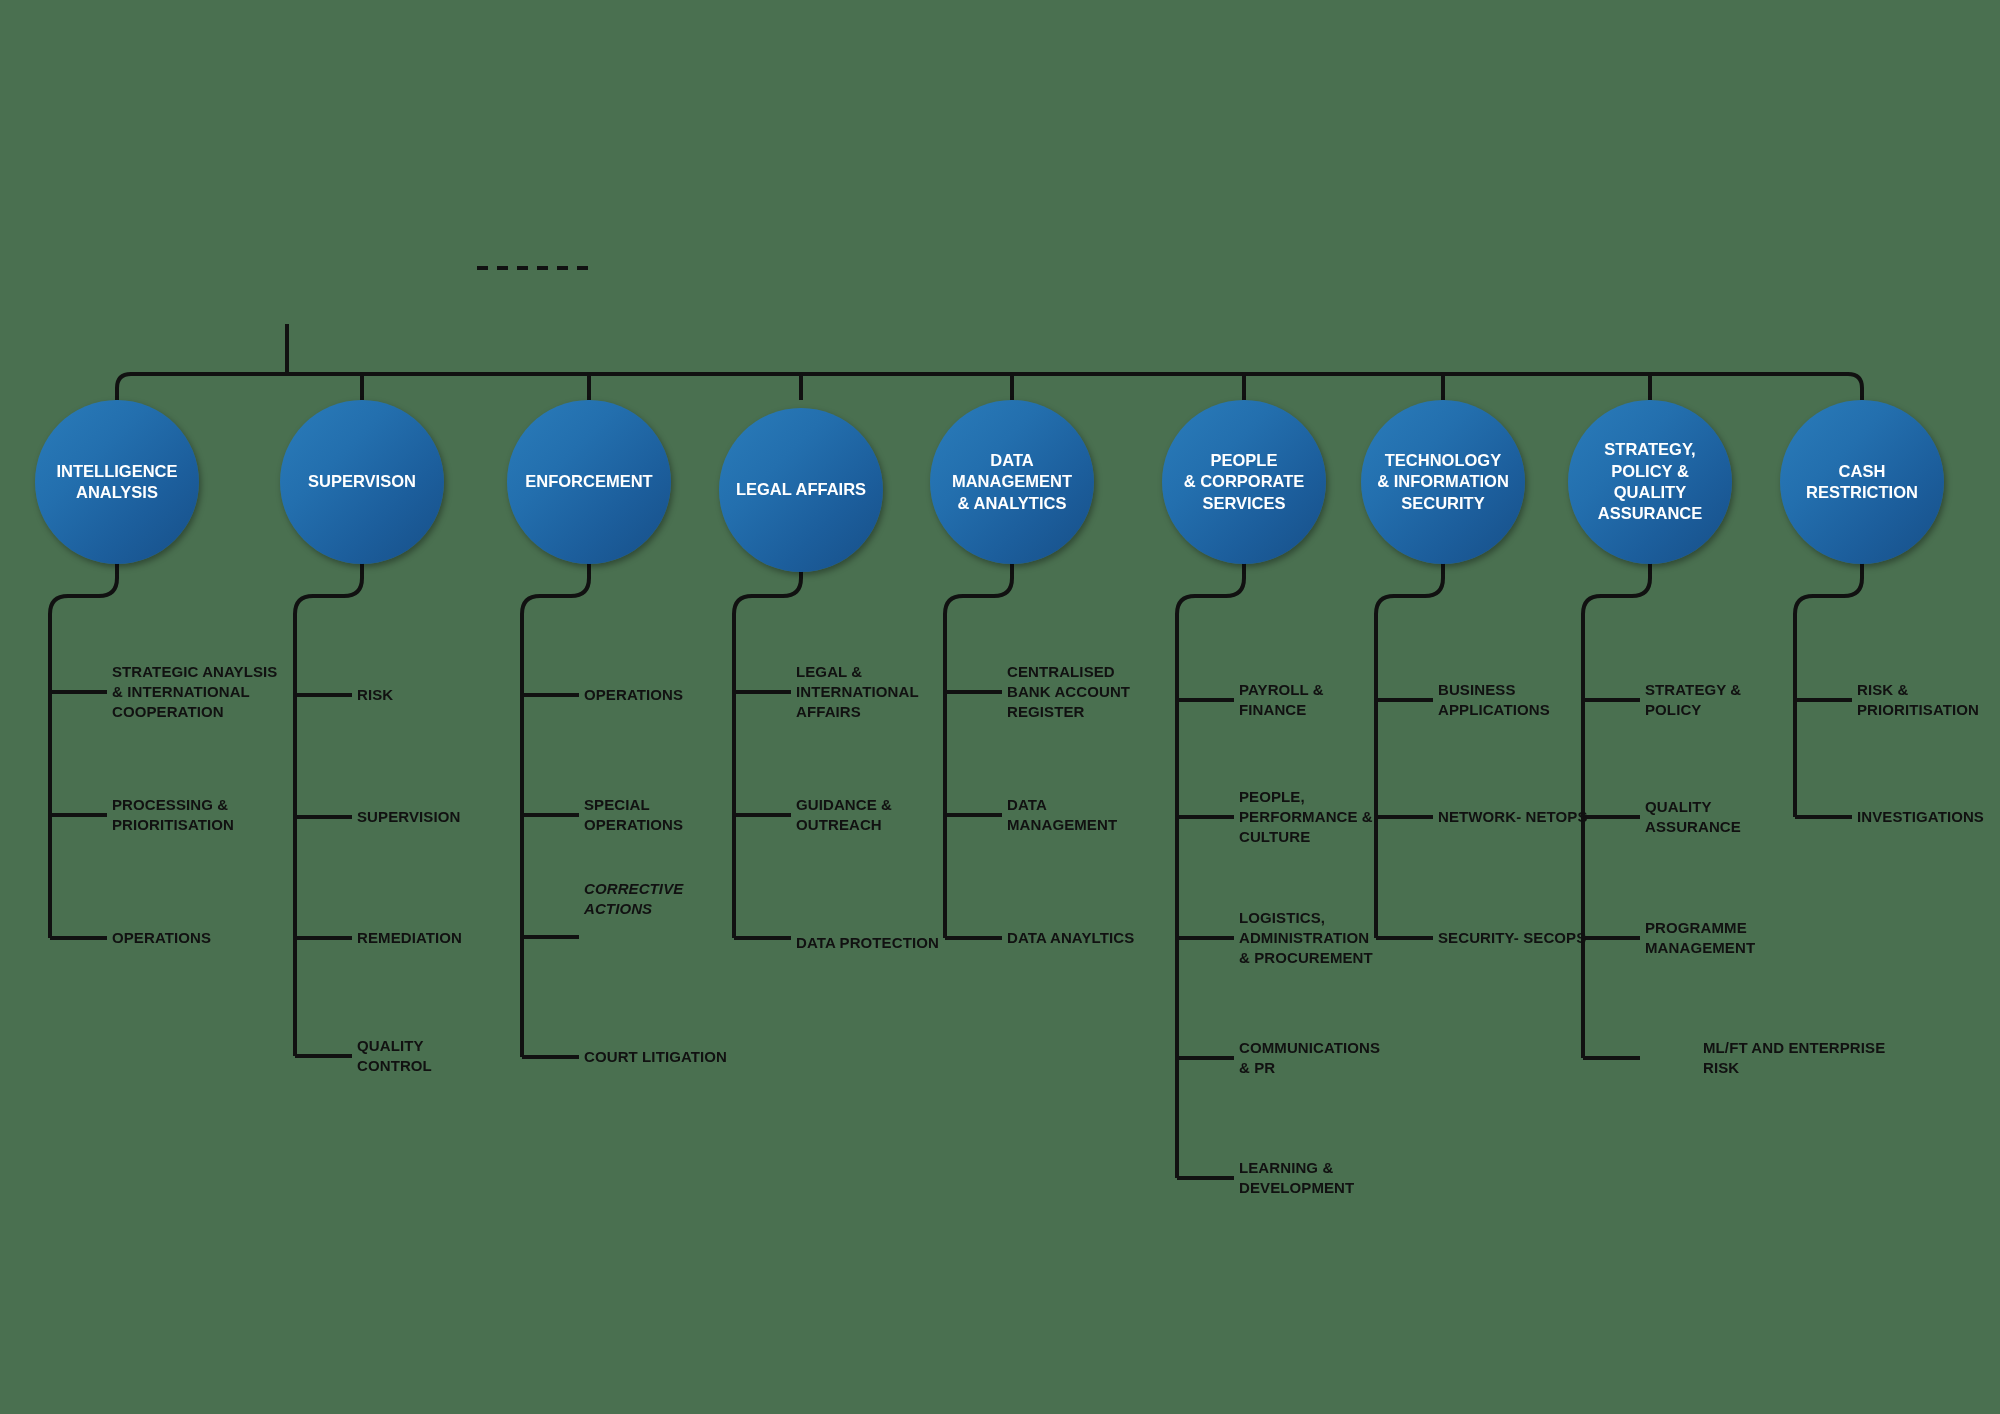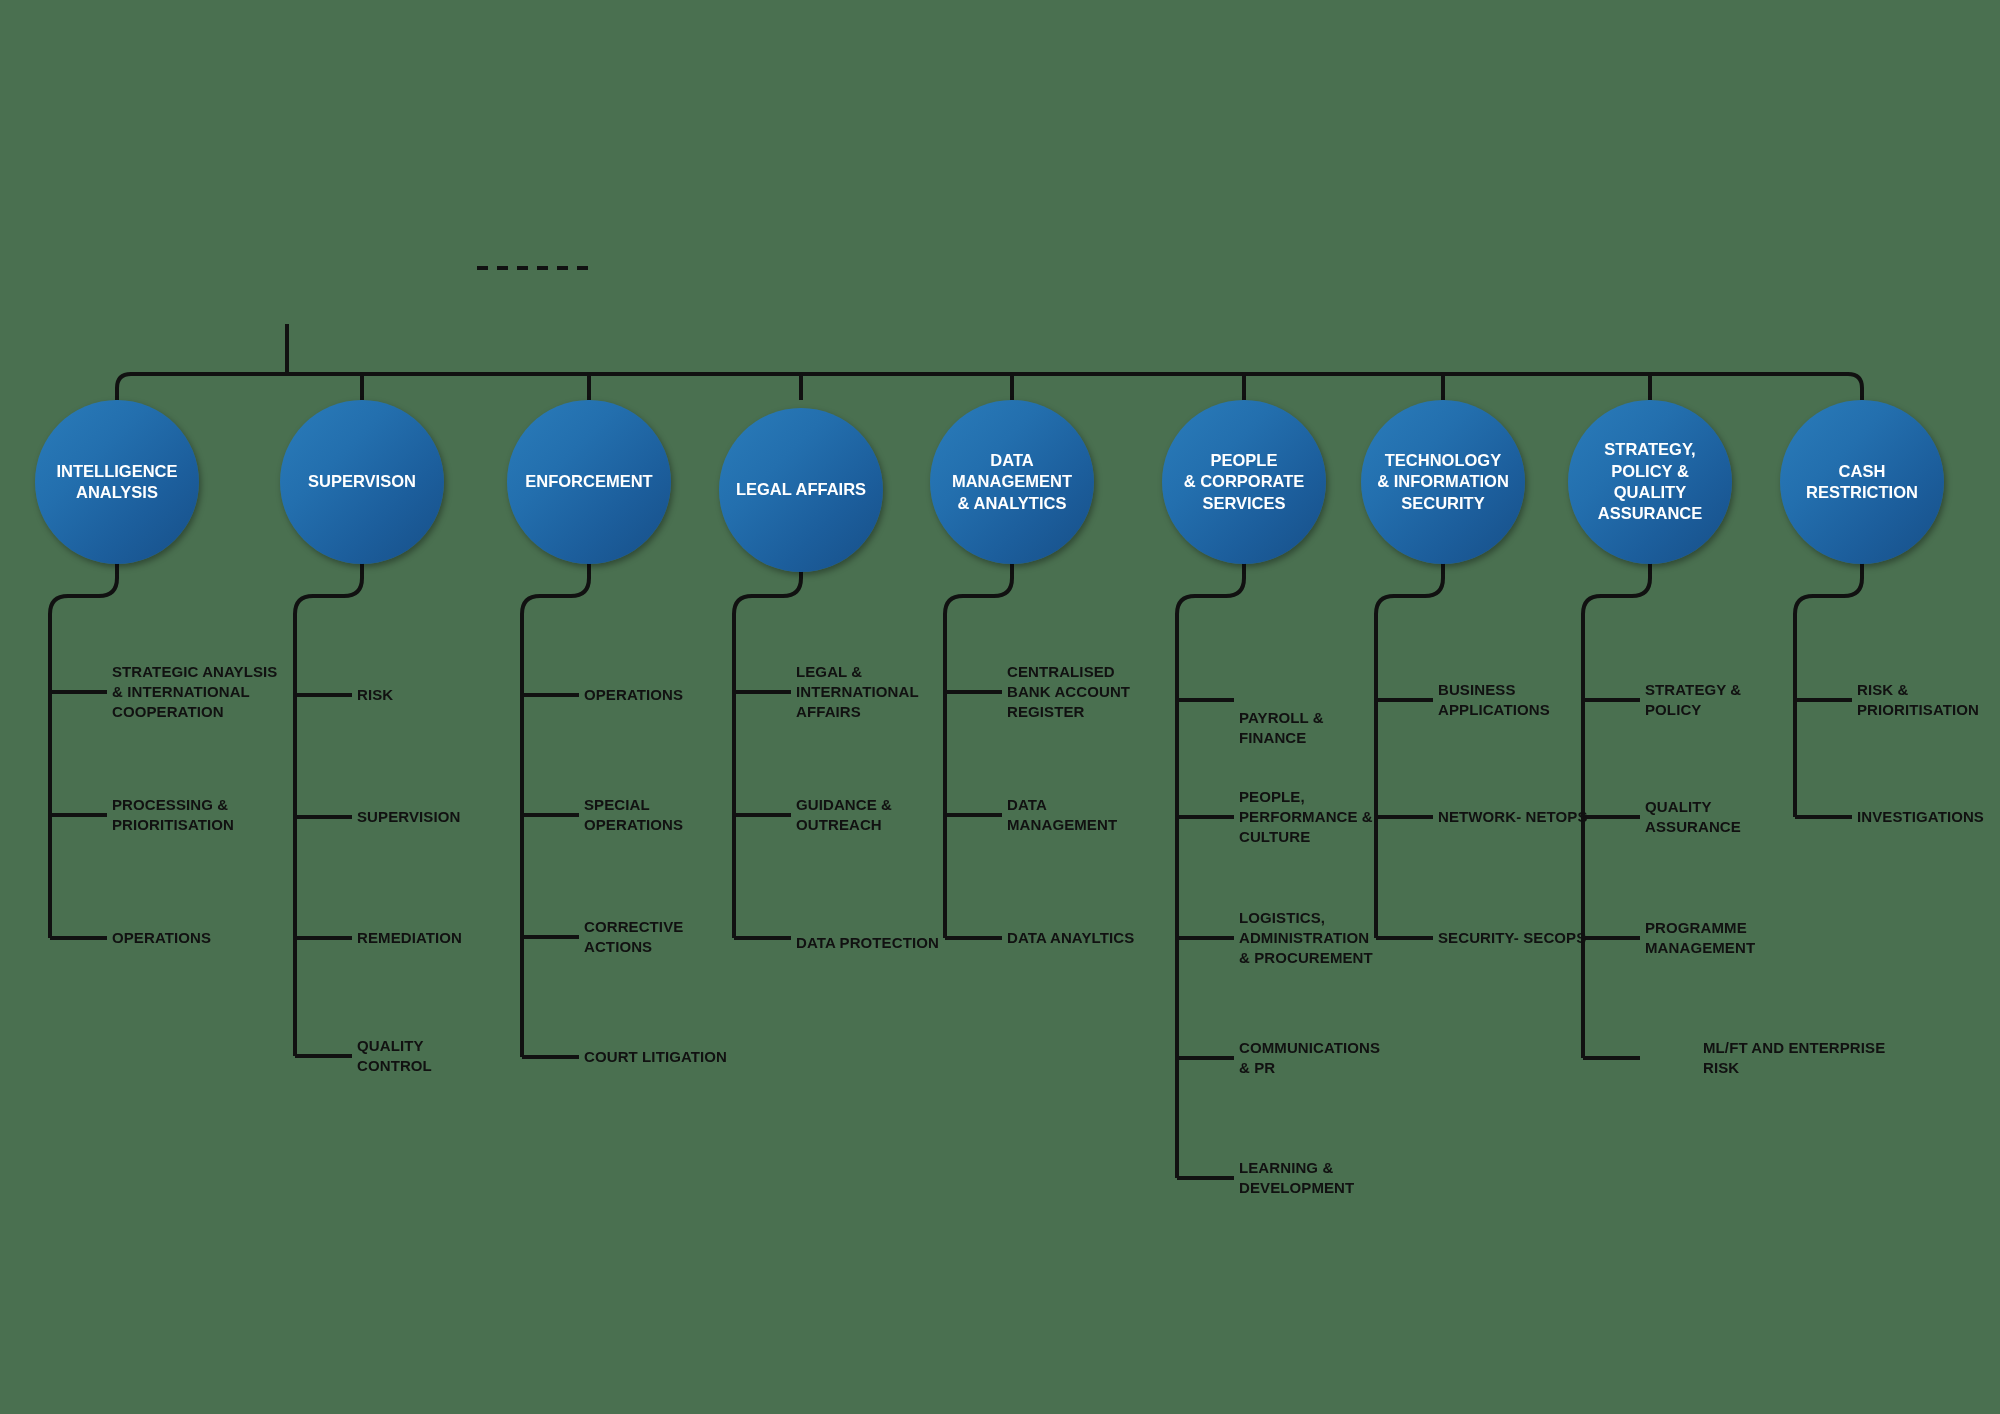--- a/index.html
+++ b/index.html
@@ -211,21 +211,21 @@
       <div class="sub-label" style="left: 357px; top: 817px;">SUPERVISION</div>
       <div class="sub-label" style="left: 357px; top: 938px;">REMEDIATION</div>
       <div class="sub-label" style="left: 357px; top: 1056px;">QUALITY
 CONTROL</div>
       <div class="division-circle" style="left: 507px; top: 400px;">
         <span>ENFORCEMENT</span>
       </div>
       <div class="sub-label" style="left: 584px; top: 695px;">OPERATIONS</div>
       <div class="sub-label" style="left: 584px; top: 815px;">SPECIAL
 OPERATIONS</div>
-      <div class="sub-label" style="left: 584px; top: 937px;">CORRECTIVE
+      <div class="sub-label" style="left: 584px; top: 899px; font-style: italic;">CORRECTIVE
 ACTIONS</div>
       <div class="sub-label" style="left: 584px; top: 1057px;">COURT LITIGATION</div>
       <div class="division-circle" style="left: 719px; top: 408px;">
         <span>LEGAL AFFAIRS</span>
       </div>
       <div class="sub-label" style="left: 796px; top: 692px;">LEGAL &amp;
 INTERNATIONAL
 AFFAIRS</div>
       <div class="sub-label" style="left: 796px; top: 815px;">GUIDANCE &amp;
 OUTREACH</div>
@@ -239,21 +239,21 @@
 BANK ACCOUNT
 REGISTER</div>
       <div class="sub-label" style="left: 1007px; top: 815px;">DATA
 MANAGEMENT</div>
       <div class="sub-label" style="left: 1007px; top: 938px;">DATA ANAYLTICS</div>
       <div class="division-circle" style="left: 1162px; top: 400px;">
         <span>PEOPLE
 &amp; CORPORATE
 SERVICES</span>
       </div>
-      <div class="sub-label" style="left: 1239px; top: 728px;">PAYROLL &amp;
+      <div class="sub-label" style="left: 1239px; top: 700px;">PAYROLL &amp;
 FINANCE</div>
       <div class="sub-label" style="left: 1239px; top: 817px;">PEOPLE,
 PERFORMANCE &amp;
 CULTURE</div>
       <div class="sub-label" style="left: 1239px; top: 938px;">LOGISTICS,
 ADMINISTRATION
 &amp; PROCUREMENT</div>
       <div class="sub-label" style="left: 1239px; top: 1058px;">COMMUNICATIONS
 &amp; PR</div>
       <div class="sub-label" style="left: 1239px; top: 1178px;">LEARNING &amp;

